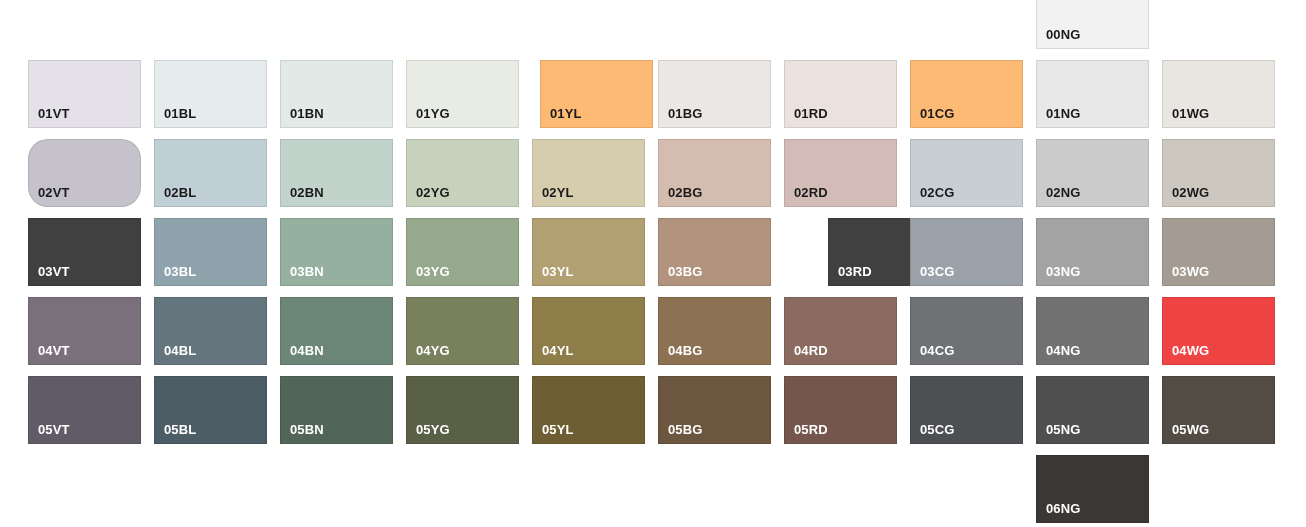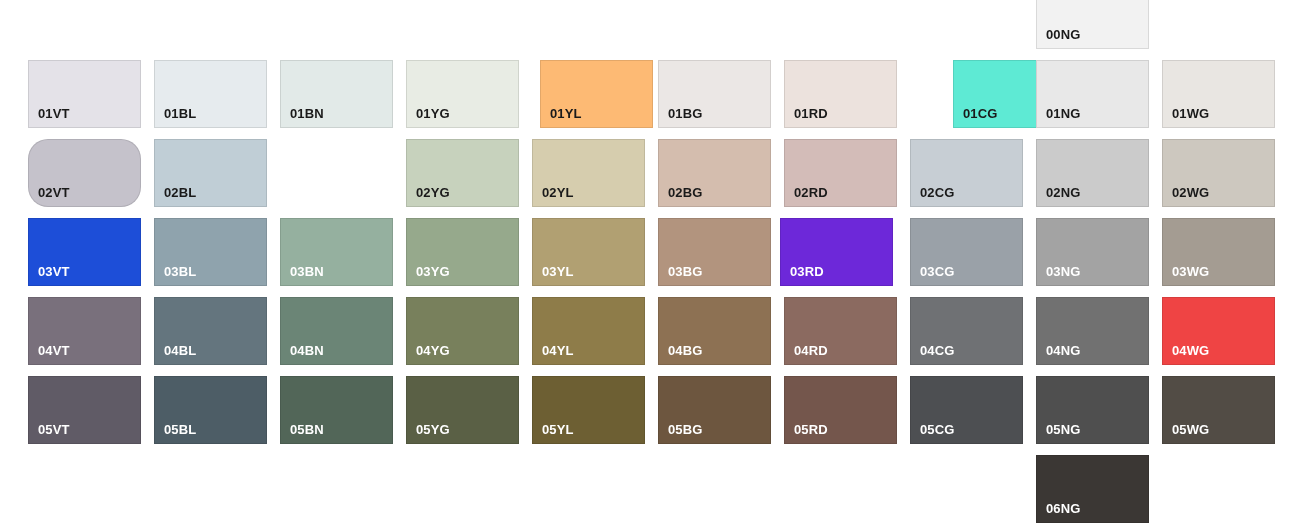--- a/index.html
+++ b/index.html
@@ -70,35 +70,38 @@
     </div>
     <div class="swatch" style="left: 540px; top: 60px; background: #fdba74;">
       <span class="swatch-label label-dark">01YL</span>
     </div>
     <div class="swatch" style="left: 658px; top: 60px; background: rgb(235, 231, 229);">
       <span class="swatch-label label-dark">01BG</span>
     </div>
     <div class="swatch" style="left: 784px; top: 60px; background: rgb(236, 226, 221);">
       <span class="swatch-label label-dark">01RD</span>
     </div>
-    <div class="swatch" style="left: 953px; top: 60px; background: #5eead4; padding-left: 24px;">
+    <div class="swatch" style="left: 910px; top: 60px; background: #fdba74; padding-left: 24px;">
       <span class="swatch-label label-dark">01CG</span>
     </div>
     <div class="swatch" style="left: 1036px; top: 60px; background: rgb(232, 232, 232);">
       <span class="swatch-label label-dark">01NG</span>
     </div>
     <div class="swatch" style="left: 1162px; top: 60px; background: rgb(233, 230, 226);">
       <span class="swatch-label label-dark">01WG</span>
     </div>
     <div class="swatch" style="left: 28px; top: 139px; background: rgb(197, 194, 203); border-radius: 20px;">
       <span class="swatch-label label-dark">02VT</span>
     </div>
     <div class="swatch" style="left: 154px; top: 139px; background: rgb(192, 206, 214);">
       <span class="swatch-label label-dark">02BL</span>
     </div>
+    <div class="swatch" style="left: 280px; top: 139px; background: rgb(194, 211, 204);">
+      <span class="swatch-label label-dark">02BN</span>
+    </div>
     <div class="swatch" style="left: 406px; top: 139px; background: rgb(199, 210, 189);">
       <span class="swatch-label label-dark">02YG</span>
     </div>
     <div class="swatch" style="left: 532px; top: 139px; background: rgb(214, 205, 174);">
       <span class="swatch-label label-dark">02YL</span>
     </div>
     <div class="swatch" style="left: 658px; top: 139px; background: rgb(212, 189, 174);">
       <span class="swatch-label label-dark">02BG</span>
     </div>
     <div class="swatch" style="left: 784px; top: 139px; background: rgb(211, 188, 184);">
@@ -106,39 +109,39 @@
     </div>
     <div class="swatch" style="left: 910px; top: 139px; background: rgb(199, 206, 212); padding-left: 11px;">
       <span class="swatch-label label-dark">02CG</span>
     </div>
     <div class="swatch" style="left: 1036px; top: 139px; background: rgb(203, 203, 203);">
       <span class="swatch-label label-dark">02NG</span>
     </div>
     <div class="swatch" style="left: 1162px; top: 139px; background: rgb(205, 200, 191);">
       <span class="swatch-label label-dark">02WG</span>
     </div>
-    <div class="swatch" style="left: 28px; top: 218px; background: #1d4ed8;">
+    <div class="swatch" style="left: 28px; top: 218px; background: #404040;">
       <span class="swatch-label label-light">03VT</span>
     </div>
     <div class="swatch" style="left: 154px; top: 218px; background: rgb(143, 163, 173);">
       <span class="swatch-label label-light">03BL</span>
     </div>
     <div class="swatch" style="left: 280px; top: 218px; background: rgb(149, 176, 159);">
       <span class="swatch-label label-light">03BN</span>
     </div>
     <div class="swatch" style="left: 406px; top: 218px; background: rgb(150, 169, 140);">
       <span class="swatch-label label-light">03YG</span>
     </div>
     <div class="swatch" style="left: 532px; top: 218px; background: rgb(177, 160, 114);">
       <span class="swatch-label label-light">03YL</span>
     </div>
     <div class="swatch" style="left: 658px; top: 218px; background: rgb(178, 148, 126);">
       <span class="swatch-label label-light">03BG</span>
     </div>
-    <div class="swatch" style="left: 780px; top: 218px; background: #6d28d9; padding-left: 43px;">
+    <div class="swatch" style="left: 828px; top: 218px; background: #404040; padding-left: 43px;">
       <span class="swatch-label label-light">03RD</span>
     </div>
     <div class="swatch" style="left: 910px; top: 218px; background: rgb(154, 161, 168);">
       <span class="swatch-label label-light">03CG</span>
     </div>
     <div class="swatch" style="left: 1036px; top: 218px; background: rgb(163, 163, 163);">
       <span class="swatch-label label-light">03NG</span>
     </div>
     <div class="swatch" style="left: 1162px; top: 218px; background: rgb(164, 156, 146); padding-left: 48px;">
       <span class="swatch-label label-light">03WG</span>

